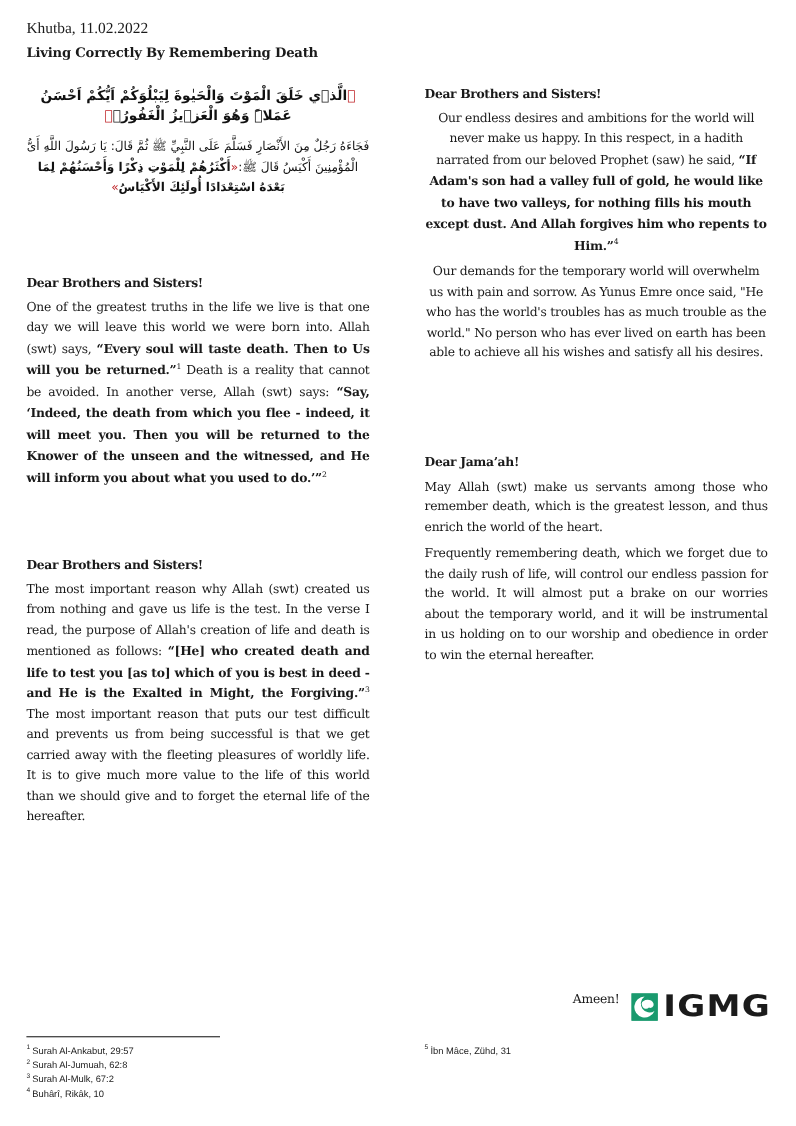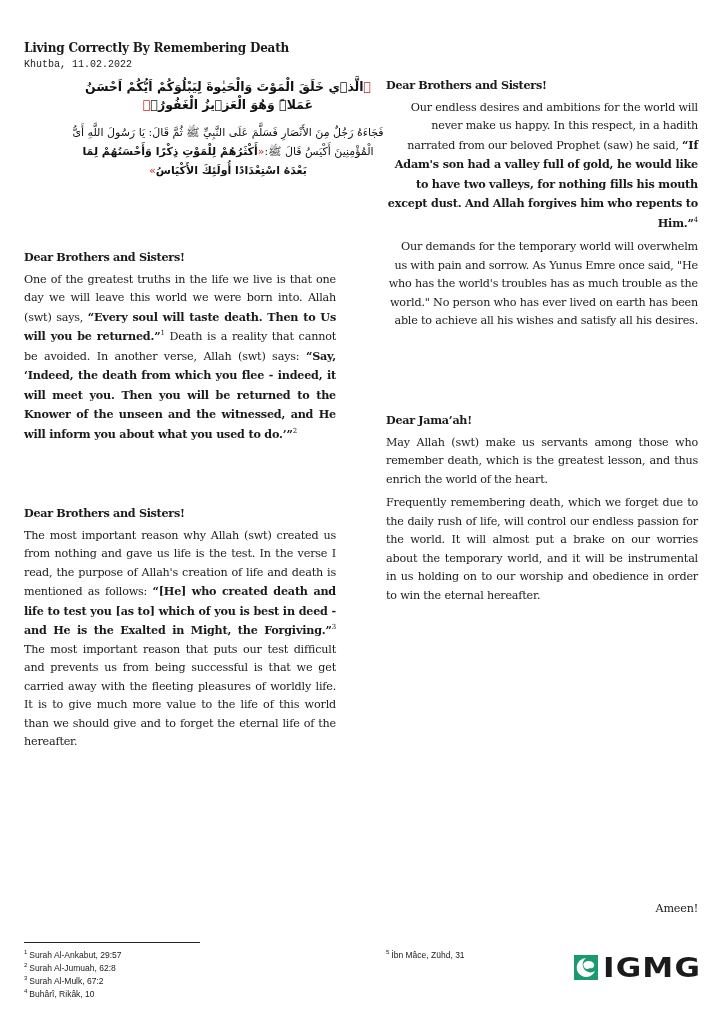--- a/index.html
+++ b/index.html
@@ -1,38 +1,38 @@
 <!DOCTYPE html>
 <html><head>
   <meta charset="utf-8">
   <style>
     html, body { margin: 0; padding: 0; background: #ffffff; }
     body { width: 724px; height: 1024px; position: relative; overflow: hidden; color: #1a1a1a; }
     .page { position: absolute; inset: 0; }
     .col { position: absolute; top: 0; width: 312px; }
     .col-left { left: 24px; }
     .col-right { left: 386px; }
-    .meta-date { position: absolute; top: 19px; left: 0; font-family: Liberation Mono, monospace; font-size: 10px; margin-top: 40px; }
+    .meta-date { position: absolute; top: 19px; left: 0; font-family: Liberation Serif, serif; font-size: 14px; }
     .meta-title { position: absolute; top: 41px; left: 0; font-family: "DejaVu Serif", serif; font-size: 12px; font-weight: bold; letter-spacing: -0.2px; }
-    .arabic { position: absolute; left: 0; width: 312px; direction: rtl; text-align: center; font-family: "DejaVu Sans", sans-serif; font-weight: bold; color: #111; margin-left: 48px; }
+    .arabic { position: absolute; left: 0; width: 312px; direction: rtl; text-align: center; font-family: "DejaVu Sans", sans-serif; font-weight: bold; color: #111; }
     .arabic-verse { top: 78px; font-size: 12.5px; line-height: 18px; }
     .arabic-hadith { top: 123px; font-size: 11px; line-height: 19px; font-weight: normal; }
     .br-red { color: #c0282d; }
     .section { position: absolute; left: 0; width: 312px; font-family: "DejaVu Serif", serif; font-size: 11.2px; line-height: 18.5px; margin-top: 27px; }
     .heading { font-weight: bold; font-size: 11.2px; letter-spacing: -0.3px; margin: 0 0 4px 0; }
     p { margin: 0; text-align: justify; letter-spacing: -0.2px; }
-    p.left { text-align: right; }
+    p.left { text-align: center; }
     p + p { margin-top: 5px; }
     b { font-weight: bold; }
     sup { font-size: 7px; line-height: 0; vertical-align: super; }
     .fn-rule { position: absolute; top: 942px; left: 24px; width: 176px; height: 0; border-top: 1.2px solid #222; }
     .footnotes { position: absolute; top: 949px; left: 24px; font-family: "Liberation Sans", sans-serif; font-size: 8.5px; line-height: 13px; }
     .footnotes-right { position: absolute; top: 949px; left: 386px; font-family: "Liberation Sans", sans-serif; font-size: 8.5px; line-height: 13px; }
     .fn sup { font-size: 6px; margin-right: 2px; }
-    .logo { position: absolute; top: 955px; left: 574px; display: flex; align-items: center; }
+    .logo { position: absolute; top: 903px; left: 574px; display: flex; align-items: center; }
     .logo-mark { width: 24px; height: 25px; background: #1a9a6e; position: relative; overflow: hidden; }
     .logo-text { margin-left: 5px; font-family: "DejaVu Sans", sans-serif; font-weight: bold; font-size: 27px; letter-spacing: 1px; color: #1b1b1b; line-height: 25px; transform: scaleX(1.15); transform-origin: left center; }
   </style>
 </head>
 <body>
 
 <div class="page">
 
   <div class="col col-left">
     <div class="meta-date">Khutba, 11.02.2022</div>

